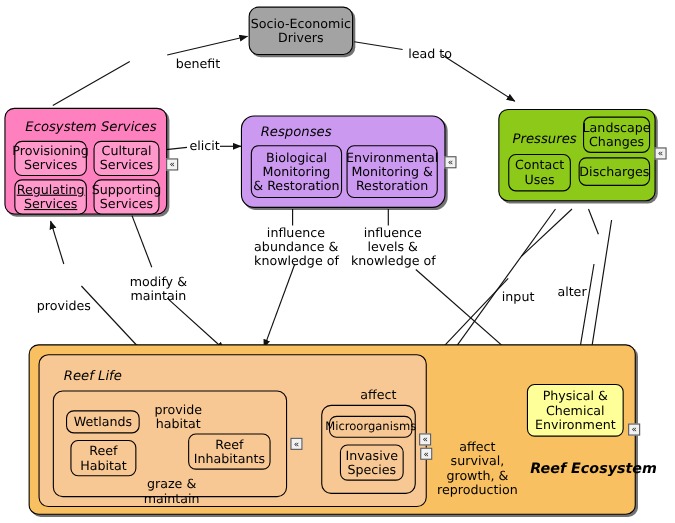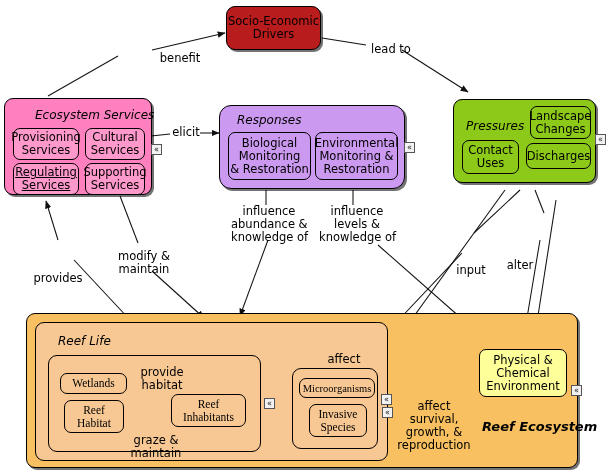--- a/index.html
+++ b/index.html
@@ -18,33 +18,33 @@
 
   .title-it{position:absolute;font-style:italic;font-size:12px;color:#000;white-space:nowrap;}
   .title-bold-it{position:absolute;font-style:italic;font-weight:bold;font-size:13px;
                  color:#000;white-space:nowrap;text-align:center;line-height:15px;}
 
   .leaf{font-size:11.5px;line-height:13px;color:#000;border-radius:7px;border:1px solid #000;
         box-sizing:border-box;position:absolute;display:flex;align-items:center;
         justify-content:center;text-align:center;white-space:pre;}
 
   
-  .c-sed{background:#b91c1c;border-radius:9px;}
+  .c-sed{background:#a3a3a3;border-radius:9px;}
   .c-es {background:#FF80BF;border-radius:9px;}
   .c-resp{background:#CC99F0;border-radius:12px;}
   .c-pres{background:#8CC919;border-radius:9px;}
   .c-reef{background:#F8C060;border-radius:9px;}
   .c-reeflife{background:#F8C894;border-radius:9px;}
   .c-reeflife2{background:#F8C894;border-radius:9px;}
   .c-micro{background:#F8C894;border-radius:9px;}
 
   .l-pink{background:#FF99CC;}
   .l-purple{background:#CC99F0;}
   .l-green{background:#8CC919;}
-  .l-peach{background:#F8C894;font-family:Liberation Serif, serif;}
+  .l-peach{background:#F8C894;}
   .l-yellow{background:#FFFF99;}
 
   .marker{position:absolute;width:11px;height:11px;background:#f2f2f2;border:1px solid #555;
           box-sizing:border-box;font-size:8px;line-height:9px;text-align:center;color:#111;
           font-family:"DejaVu Sans","Liberation Sans",sans-serif;}
 </style>
 </head>
 <body>
 
 <div id="stage">
@@ -108,21 +108,21 @@
       <path d="M500,262 L455,310" stroke="none"></path>
     </g>
   </svg>
 
   <div class="node c-sed" style="left:226px;top:6px;width:95px;height:44px;">
     <span style="font-size:11.5px;line-height:13px;white-space:pre;">Socio-Economic
 Drivers</span>
   </div>
 
   <div class="node c-es" style="left:4px;top:98px;width:148px;height:97px;display:block;">
-    <span class="title-it" style="left:18px;top:9px;margin-left:12px;">Ecosystem Services</span>
+    <span class="title-it" style="left:18px;top:9px;">Ecosystem Services</span>
     <span class="leaf l-pink" style="left:8px;top:29px;width:66px;height:32px;">Provisioning
 Services</span>
     <span class="leaf l-pink" style="left:80px;top:29px;width:60px;height:32px;">Cultural
 Services</span>
     <span class="leaf l-pink" style="left:8px;top:64px;width:66px;height:32px;text-decoration:underline;">Regulating
 Services</span>
     <span class="leaf l-pink" style="left:80px;top:64px;width:60px;height:32px;">Supporting
 Services</span>
   </div>
   <div class="marker" style="left:151px;top:144px;">«</div>

